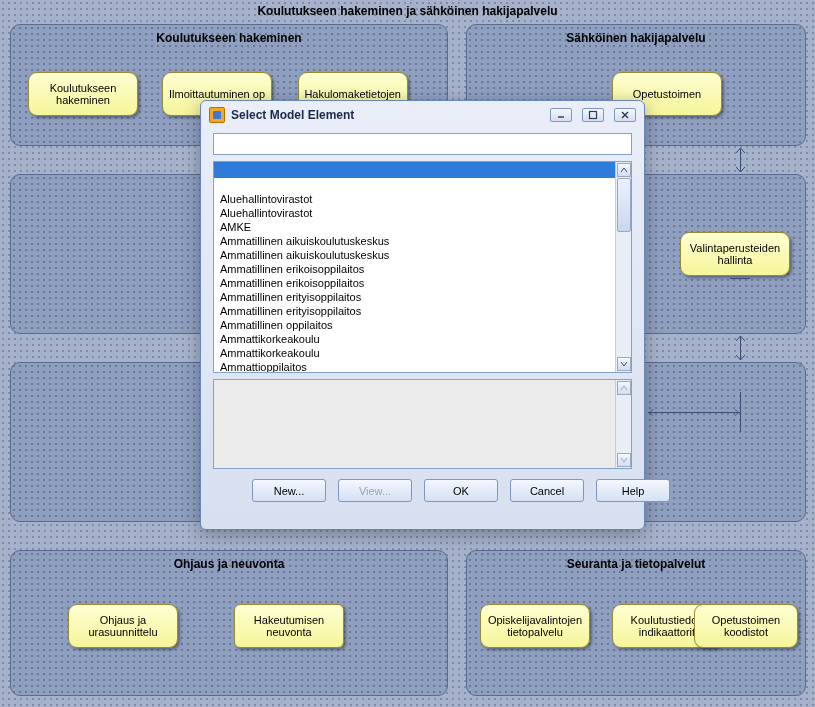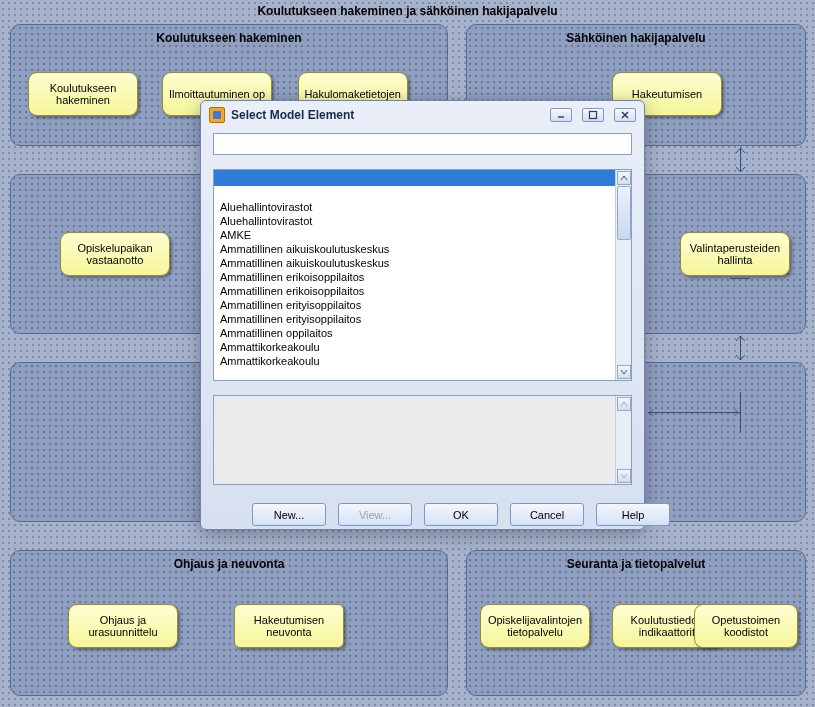--- a/index.html
+++ b/index.html
@@ -88,21 +88,21 @@
   .titlebar .t-title { flex:1;font-weight:bold; }
   .winbtn {
     width:22px; height:14px; border:1px solid #7e97c2; border-radius:2px;
     background:linear-gradient(#f4f8ff,#d3def0);
     display:flex; align-items:center; justify-content:center;
     margin-left:4px;
   }
   .winbtn svg { width:10px; height:10px; }
   .dialog-body {
     flex:1; display:flex; flex-direction:column;
-    padding:4px 12px 10px 12px; gap:14px;
+    padding:4px 12px 10px 12px; gap:6px;
   }
   .search-input {
     height:22px; border:1px solid #85a0c9; background:#fff;
     padding:2px 5px; font-size:12px; outline:none;
   }
   .listpane {
     border:1px solid #85a0c9; background:#fff;
     height:212px; position:relative; overflow:hidden;
   }
   .listpane .selrow {
@@ -180,24 +180,21 @@
   <div class="node" style="left:28px; top:72px;">
       <span>Koulutukseen hakeminen</span>
     </div>
   <div class="node" style="left:162px; top:72px;">
       <span>Ilmoittautuminen op</span>
     </div>
   <div class="node" style="left:298px; top:72px;justify-content:flex-end;">
       <span>Hakulomaketietojen</span>
     </div>
   <div class="node" style="left:612px; top:72px;">
-      <span>Hakeutumisen</span>
-    </div>
-  <div class="node" style="left:60px; top:232px;">
-      <span>Opiskelupaikan vastaanotto</span>
+      <span>Opetustoimen</span>
     </div>
   <div class="node" style="left:68px; top:604px;">
       <span>Ohjaus ja urasuunnittelu</span>
     </div>
   <div class="node" style="left:680px; top:232px;">
       <span>Valintaperusteiden hallinta</span>
     </div>
   <div class="node" style="left:234px; top:604px;border-radius:6px;">
       <span>Hakeutumisen neuvonta</span>
     </div>
@@ -269,20 +266,21 @@
             <div>AMKE</div>
             <div>Ammatillinen aikuiskoulutuskeskus</div>
             <div>Ammatillinen aikuiskoulutuskeskus</div>
             <div>Ammatillinen erikoisoppilaitos</div>
             <div>Ammatillinen erikoisoppilaitos</div>
             <div>Ammatillinen erityisoppilaitos</div>
             <div>Ammatillinen erityisoppilaitos</div>
             <div>Ammatillinen oppilaitos</div>
             <div>Ammattikorkeakoulu</div>
             <div>Ammattikorkeakoulu</div>
+            <div>Ammattioppilaitos</div>
           </div>
         <div class="scrollbar">
           <div class="sb-btn">
               <svg viewBox="0 0 8 8" width="8" height="8">
                 <polyline points="1,6 4,2 7,6" fill="none" stroke="#3a4e77"></polyline>
               </svg>
             </div>
           <div class="sb-track">
               <div class="sb-thumb" style="top:0; height:54px;"></div>
             </div>

